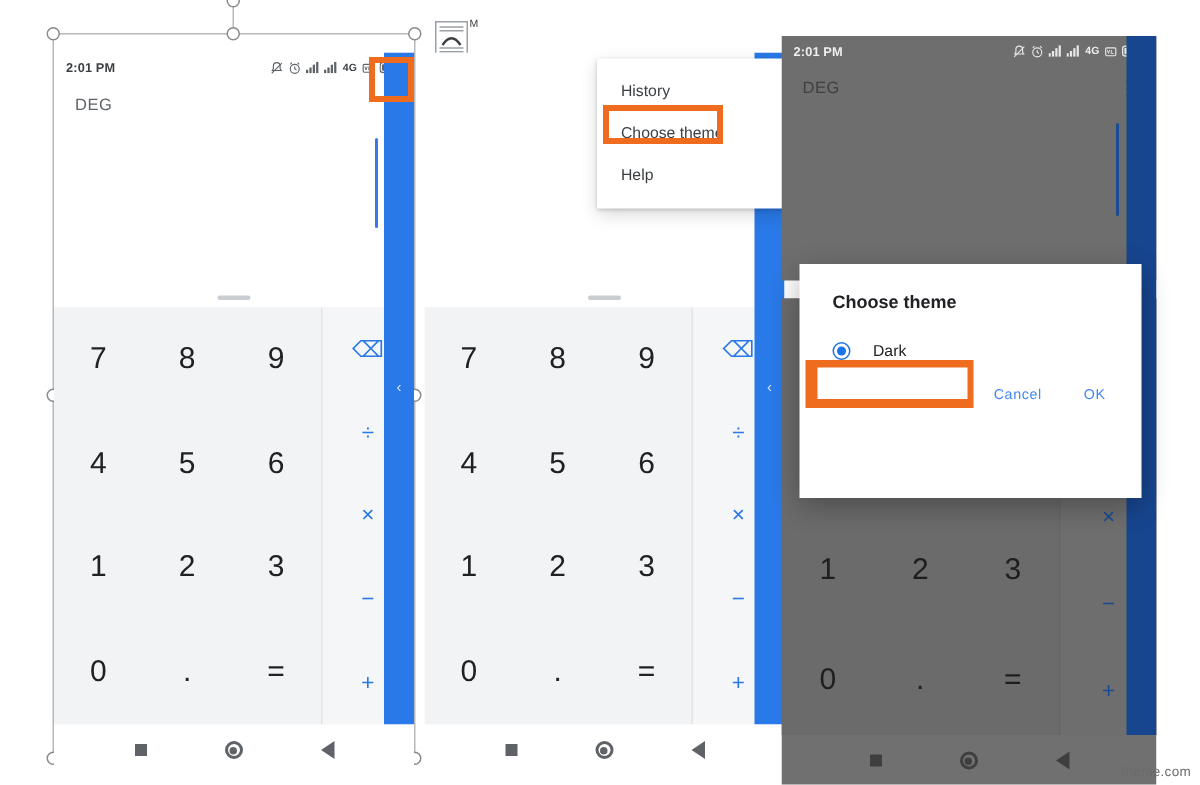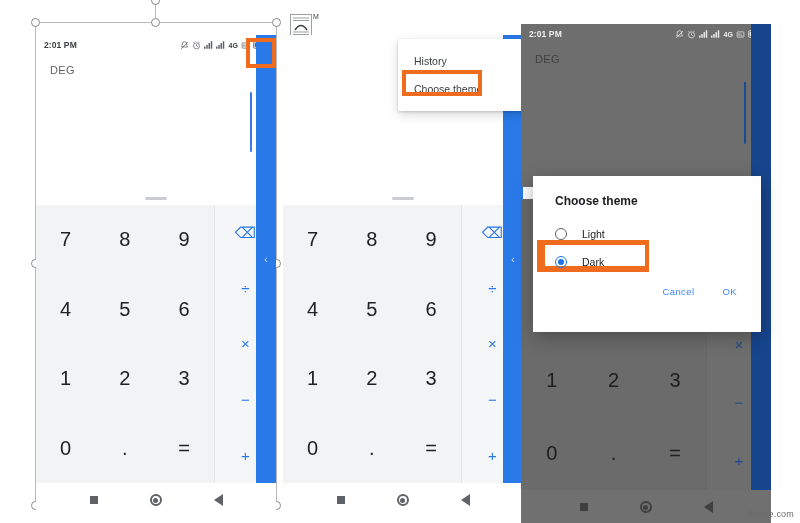--- a/index.html
+++ b/index.html
@@ -342,20 +342,21 @@
     <div class="navbar">
       <span class="nav-sq" style="background:#5f6368;"></span>
       <span class="nav-ci"></span>
       <span class="nav-tr"></span>
     </div>
   </div>
 
   <div class="menu" style="left:398px; top:39px; width:128px;">
     <div class="menu-item">History</div>
     <div class="menu-item">Choose theme</div>
+    <div class="menu-item">Help</div>
   </div>
   <div class="hl" style="left:402px; top:70px; width:80px; height:26px;"></div>
 
   <div class="phone dim" style="left:521px; top:12px; width:250px; height:500px;">
 
     <div class="statusbar">
       <span class="sb-time">2:01 PM</span>
       <span class="sb-icons">
         <svg width="9" height="9" viewBox="0 0 24 24">
           <path d="M12 2a6 6 0 0 0-6 6v5l-2 3h16l-2-3V8a6 6 0 0 0-6-6z" fill="none" stroke="#e8e8e8" stroke-width="2"></path>
@@ -432,24 +433,20 @@
     <div class="navbar">
       <span class="nav-sq"></span>
       <span class="nav-ci"></span>
       <span class="nav-tr"></span>
     </div>
   </div>
 
   <div class="dialog" style="left:533px; top:176px; width:228px; height:156px;">
     <div class="dlg-title">Choose theme</div>
 
-    <div class="dlg-row">
-      <span class="radio"></span>
-      <span class="dlg-label">Light</span>
-    </div>
 
     <div class="dlg-row" style="position:relative; z-index:3;">
       <span class="radio on"></span>
       <span class="dlg-label">Dark</span>
     </div>
 
 
     <div class="dlg-actions">
       <span class="dlg-btn">Cancel</span>
       <span class="dlg-btn">OK</span>

